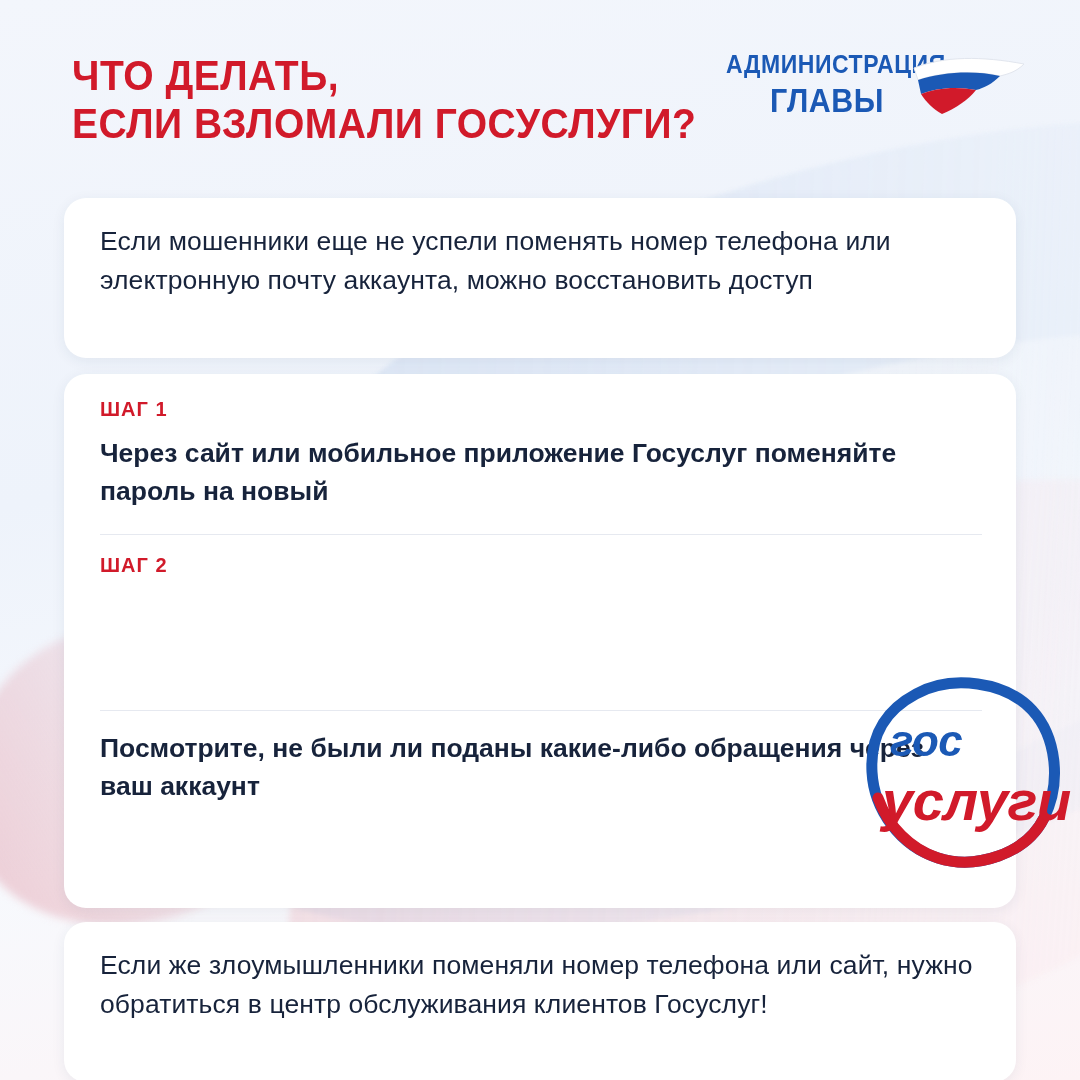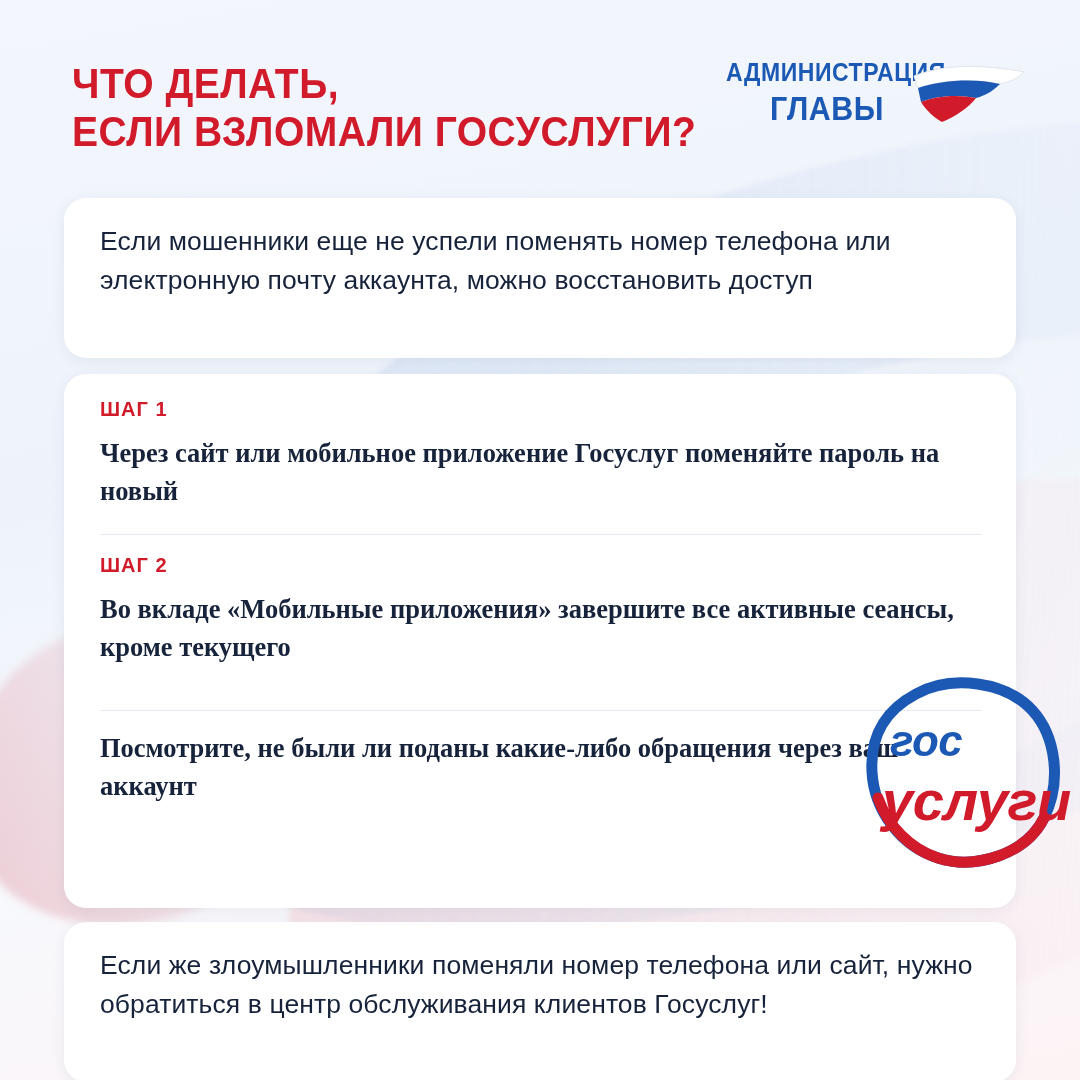--- a/index.html
+++ b/index.html
@@ -64,21 +64,21 @@
     height: 300px;
     background: linear-gradient(80deg, rgba(228,170,182,0.55), rgba(255,255,255,0));
     transform: rotate(-20deg);
     border-radius: 45% 55% 50% 50% / 55% 45% 55% 45%;
     filter: blur(4px);
   }
 
   
   .header {
     position: absolute;
-    left: 0; top: 8px;
+    left: 0; top: 0;
     width: 1080px;
     height: 190px;
   }
   .title {
     position: absolute;
     left: 72px;
     top: 52px;
     color: #d11a2a;
     font-family: "Liberation Sans", sans-serif;
     font-weight: 700;
@@ -179,21 +179,20 @@
     font-size: 20px;
     letter-spacing: 1px;
     text-transform: uppercase;
     margin-bottom: 14px;
   }
   .step-body {
     color: #17233b;
     font-weight: 700;
     font-size: 26.5px;
     line-height: 1.42;
-    font-family: Liberation Serif, serif;
   }
 
   
   .gosuslugi {
     position: absolute;
     left: 856px;
     top: 664px;
     width: 216px;
     height: 218px;
   }
@@ -255,21 +254,20 @@
   <p class="card-text">Если мошенники еще не успели поменять номер телефона или электронную почту аккаунта, можно восстановить доступ</p>
 </div>
 
 <div class="card" id="card-steps">
   <div class="step" id="step-1">
     <div class="step-label">ШАГ 1</div>
     <div class="step-body">Через сайт или мобильное приложение Госуслуг поменяйте пароль на новый</div>
   </div>
   <div class="step" id="step-2">
     <div class="step-label">ШАГ 2</div>
-    <div class="step-body">Во вкладе «Мобильные приложения» завершите все активные сеансы, кроме текущего</div>
   </div>
   <div class="step" id="step-3">
     <div class="step-body">Посмотрите, не были ли поданы какие-либо обращения через ваш аккаунт</div>
   </div>
 </div>
 
 <div class="card" id="card-outro">
   <p class="card-text">Если же злоумышленники поменяли номер телефона или сайт, нужно обратиться в центр обслуживания клиентов Госуслуг!</p>
 </div>
 

